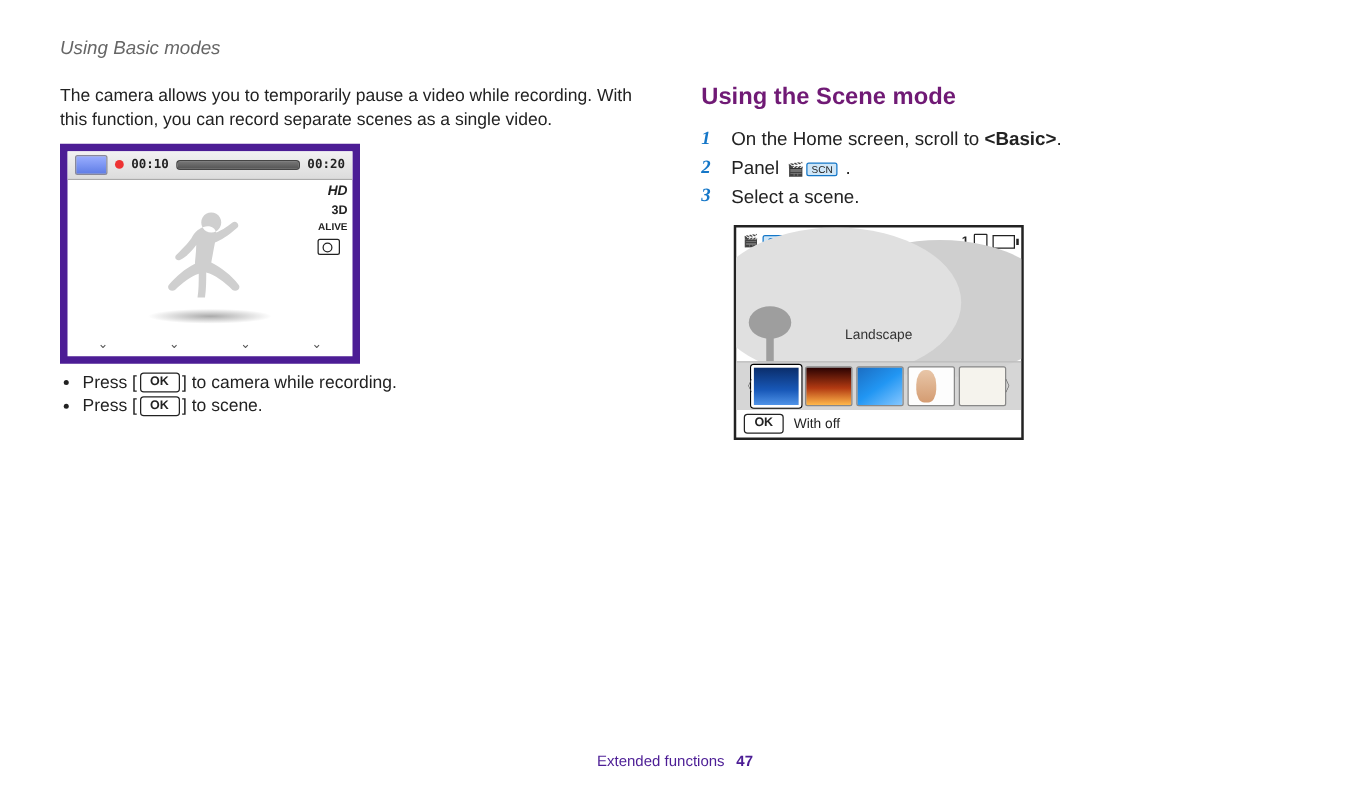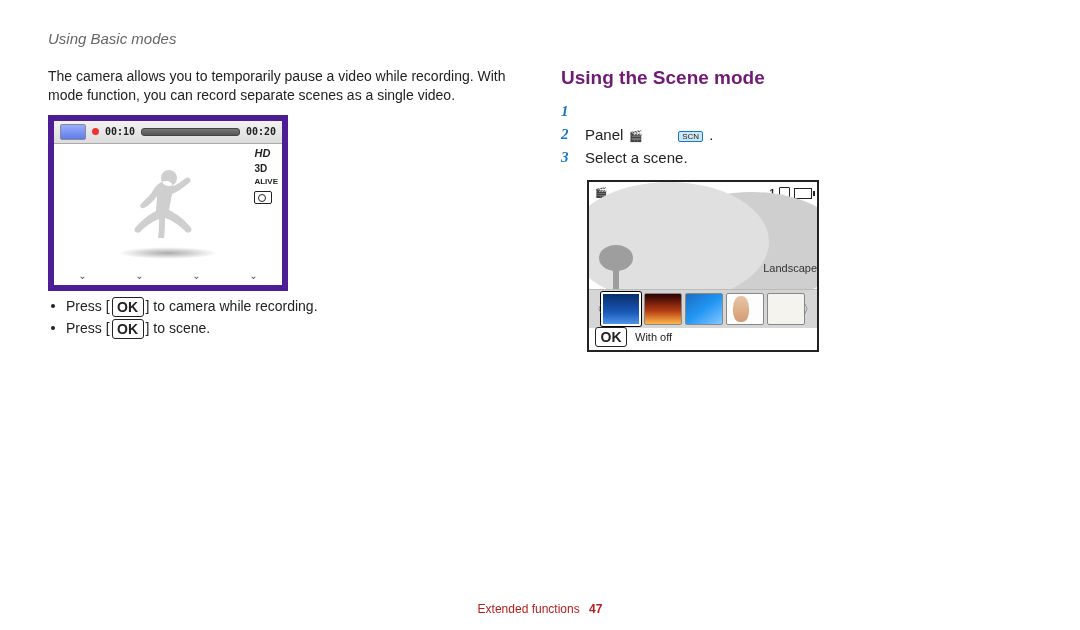--- a/index.html
+++ b/index.html
@@ -7,34 +7,34 @@
   .runhead { font-style:italic; font-size:15px; color:#666; margin-bottom:20px; }
   .cols { display:flex; gap:42px; }
   .col { flex:1 1 0; }
   .pill { display:inline-block; background:#5c5c5c; color:#fff; font-weight:600; font-size:14px; padding:3px 14px 4px; border-radius:12px; margin-bottom:6px; }
   p { margin:0 0 8px 0; font-size:14px; line-height:1.35; }
   h2.blue { color:#701a75; font-size:19px; font-weight:600; margin:0 0 4px 0; }
   .steps { display:flex; flex-direction:column; gap:6px; margin:14px 0; }
   .step { display:flex; gap:10px; font-size:15px; align-items:center; }
   .num { font-family:Georgia,serif; font-style:italic; font-weight:bold; color:#1577c8; width:14px; }
   .bold { font-weight:700; }
-  .ok { display:inline-block; min-width:24px; text-align:center; border:1.5px solid #222; border-radius:3px; font-size:14px; font-weight:700; line-height:1; padding:2px 3px; vertical-align:middle; margin:0 2px; }
+  .ok { display:inline-block; min-width:24px; text-align:center; border:1.5px solid #222; border-radius:3px; font-size:10px; font-weight:700; line-height:1; padding:2px 3px; vertical-align:middle; margin:0 2px; }
   ul.bul { margin:6px 0; padding-left:18px; font-size:14px; }
   ul.bul li { margin-bottom:2px; }
-  .footer { position:absolute; bottom:14px; left:0; width:100%; text-align:center; font-size:12px; color:#b91c1c; }
+  .footer { position:absolute; bottom:14px; left:0; width:100%; text-align:center; font-size:12px; color:#4c1d95; }
   .footer b { margin-left:6px; }
 
   
   .lcd1 { width:228px; height:164px; border:6px solid #4c1d95; margin:10px 0 6px; background:#fff; position:relative; overflow:hidden; }
   .topbar { height:22px; background:linear-gradient(#f2f2f2,#dcdcdc); border-bottom:1px solid #aaa; display:flex; align-items:center; gap:6px; padding:0 6px; font-family:monospace; font-size:10px; font-weight:bold; }
   .chip { width:24px; height:14px; border-radius:2px; background:linear-gradient(#9aaeff,#5f7de6); border:1px solid #889; }
   .dot { width:7px; height:7px; border-radius:50%; background:#e33; }
   .pbar { flex:1; height:6px; border-radius:3px; background:linear-gradient(#777,#555); border:1px solid #444; }
   .sigh { position:absolute; right:4px; top:26px; display:flex; flex-direction:column; gap:6px; font-size:11px; font-weight:700; z-index:2; }
-  .tag { background:transparent; text-align:left; }
+  .tag { background:transparent; text-align:right; }
   .figure-silhouette { position:absolute; left:50%; top:calc(50% + 10px); transform:translate(-50%,-50%); }
   .figure-silhouette svg { display:block; }
   .shadow { position:absolute; left:50%; transform:translateX(-50%); bottom:26px; width:100px; height:12px; background:radial-gradient(ellipse at center,#aaa 0%,transparent 70%); }
   .chev-row { position:absolute; left:0; right:0; bottom:4px; display:flex; justify-content:space-around; font-size:10px; color:#555; }
 
   
   .lcd2 { width:228px; height:168px; border:2px solid #222; margin:6px 0 0 26px; background:#fff; position:relative; overflow:hidden; }
   .scn-top { position:absolute; left:6px; top:5px; font-size:10px; font-weight:700; color:#1577c8;}
   .scn-tr { position:absolute; right:5px; top:5px; display:flex; gap:4px; align-items:center; font-size:10px; font-weight:700; }
   .batt { width:16px; height:9px; border:1.5px solid #222; position:relative; }
@@ -42,47 +42,47 @@
   .scn-r { position:absolute; right:5px; top:26px; display:flex; flex-direction:column; gap:6px; align-items:flex-end; font-size:11px; font-weight:700; }
   .globe { width:14px; height:14px; border:1.5px solid #222; border-radius:50%; position:relative;}
   .globe:before { content:""; position:absolute; left:3px; top:3px; width:7px; height:7px; border:1px solid #222; border-radius:50%;}
   
   .landscape { position:absolute; left:0; right:0; top:26px; bottom:0; }
   .mound1 { position:absolute; left:-20px; bottom:48px; width:200px; height:120px; background:#e0e0e0; border-radius:50%; }
   .mound2 { position:absolute; right:-30px; bottom:48px; width:190px; height:110px; background:#cfcfcf; border-radius:50%; }
   .tree { position:absolute; left:10px; bottom:55px; }
   .trunk { width:6px; height:28px; background:#9e9e9e; margin:0 auto; border-radius:2px; }
   .crown { width:34px; height:26px; background:#9e9e9e; border-radius:50%; margin-bottom:-4px;}
-  .label-bar { position:absolute; left:0; right:0; top:80px; text-align:right; font-size:11px; color:#333; }
+  .label-bar { position:absolute; left:0; right:0; top:80px; text-align:center; font-size:11px; color:#333; }
   .thumbs { position:absolute; left:0; right:0; bottom:22px; height:38px; background:rgba(210,210,210,.92); display:flex; align-items:center; gap:3px; padding:0 12px 0 12px; border-top:1px solid #bbb;}
   .thumbs .arrow { position:absolute; top:50%; transform:translateY(-50%); color:#555; font-size:12px; }
   .thumbs .arrow.l { left:2px; } .thumbs .arrow.r { right:2px; }
   .th { flex:1; height:30px; border-radius:2px; border:1px solid #888;}
   .th.sel { border:2px solid #fff; box-shadow:0 0 0 1px #000;}
   .panel-off { position:absolute; left:4px; bottom:3px; display:flex; gap:6px; align-items:center; font-size:11px;}
   
   .t1 { background:linear-gradient(#0a2d6a 0%,#1858b8 60%,#4f93e8 100%);}
   .t2 { background:linear-gradient(#2a0202 0%,#b23a12 55%,#ffb74a 100%);}
   .t3 { background:linear-gradient(145deg,#1b6dc2 0%,#2196f3 50%,#86c7ff 100%);}
   .t4 { background:#fdfdfd; position:relative;}
   .t4:after{content:"";position:absolute;left:6px;top:2px;width:16px;height:26px;border-radius:45% 45% 40% 40%;background:linear-gradient(#e8c6a8,#d49c72);}
   .t5 { background:#f5f3ed;}
-  .scn-chip { display:inline-block; font-size:8px; padding:0px 3px; border:1px solid #1577c8; border-radius:2px; background:#cfe6f7;margin-left:33px;}
+  .scn-chip { display:inline-block; font-size:8px; padding:0px 3px; border:1px solid #1577c8; border-radius:2px; background:#cfe6f7;}
   .scn-icon-inline { display:inline-flex; align-items:center; gap:2px; font-size:11px; vertical-align:middle; margin:0 2px;}
 </style>
 </head>
 <body>
 
 <div class="page">
   <div class="runhead">Using Basic modes</div>
 
   <div class="cols">
 
     <div class="col">
-      <p>The camera allows you to temporarily pause a video while recording. With mode function, you can record separate scenes as a single video.</p>
+      <p>The camera allows you to temporarily pause a video while recording. With this function, you can record separate scenes as a single video.</p>
 
       <div class="lcd1">
         <div class="topbar">
           <div class="chip"></div>
           <div class="dot"></div>
           <span>00:10</span>
           <div class="pbar"></div>
           <span>00:20</span>
         </div>
         <div class="sigh">
@@ -116,20 +116,23 @@
         </li>
       </ul>
     </div>
 
     <div class="col">
       <h2 class="blue">Using the Scene mode</h2>
 
       <div class="steps">
         <div class="step">
           <span class="num">1</span>
+          <span>
+            <span>On the Home screen, scroll to </span><span class="bold">&lt;Basic&gt;</span><span>.</span>
+          </span>
         </div>
         <div class="step">
           <span class="num">2</span>
           <span>
             <span>Panel </span>
             <span class="scn-icon-inline">🎬<span class="scn-chip">SCN</span></span>
             <span> .</span>
           </span>
         </div>
         <div class="step">

